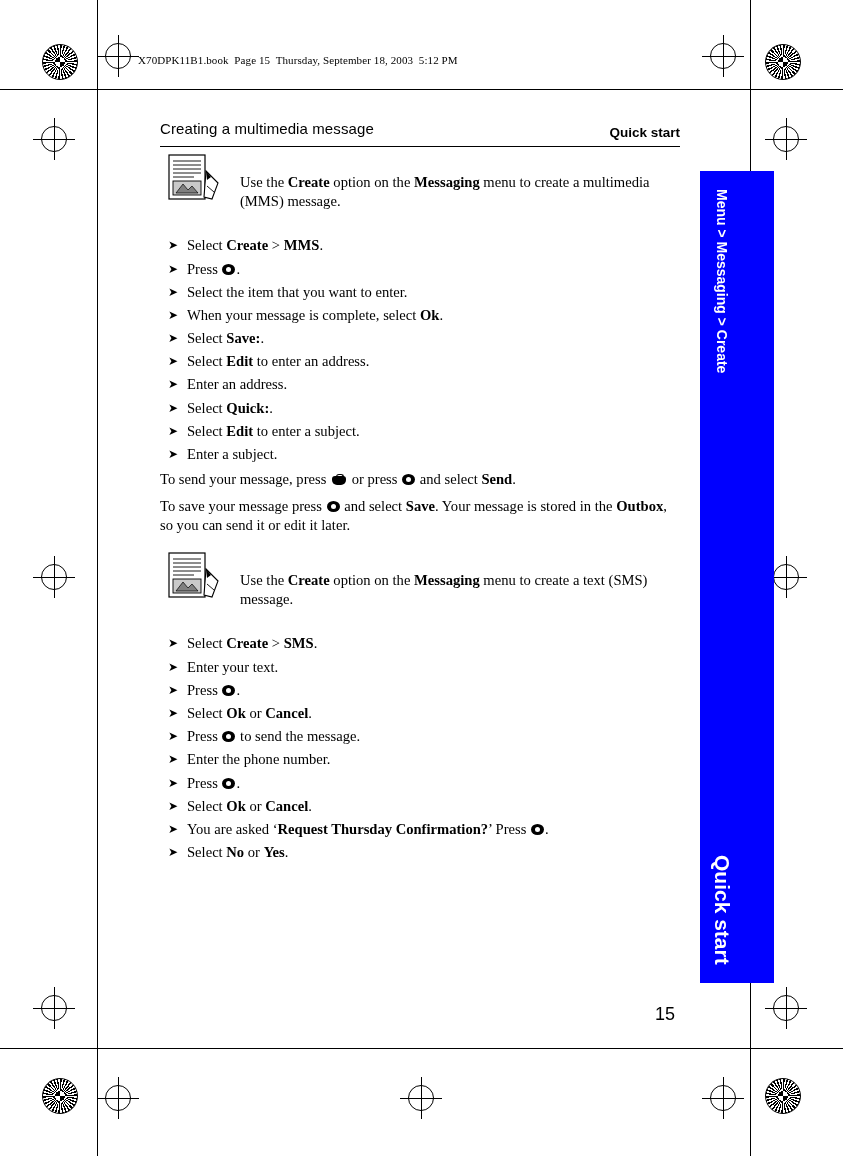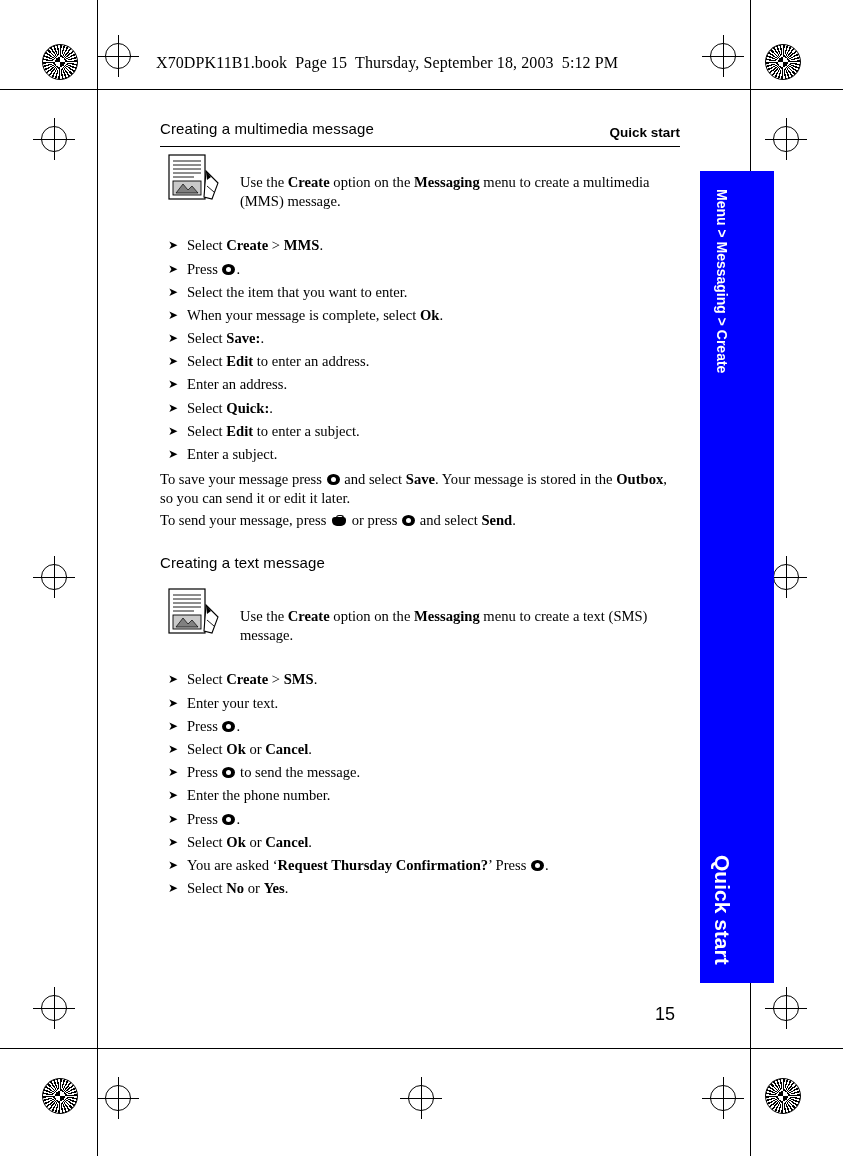--- a/index.html
+++ b/index.html
@@ -42,24 +42,24 @@
   }
 
   .cropline {
     position: absolute;
     background: #000;
   }
 
   
   .doc-header {
     position: absolute;
-    left: 156px;
+    left: 138px;
     top: 54px;
     font-family: "Liberation Serif", serif;
-    font-size: 16px;
+    font-size: 11px;
     letter-spacing: 0.1px;
     white-space: pre;
   }
 
   
   .page-body {
     position: absolute;
     left: 160px;
     top: 120px;
     width: 520px;
@@ -290,25 +290,24 @@
     <li><span class="arrow">➤</span>Select the item that you want to enter.</li>
     <li><span class="arrow">➤</span>When your message is complete, select <b>Ok</b>.</li>
     <li><span class="arrow">➤</span>Select <b>Save:</b>.</li>
     <li><span class="arrow">➤</span>Select <b>Edit</b> to enter an address.</li>
     <li><span class="arrow">➤</span>Enter an address.</li>
     <li><span class="arrow">➤</span>Select <b>Quick:</b>.</li>
     <li><span class="arrow">➤</span>Select <b>Edit</b> to enter a subject.</li>
     <li><span class="arrow">➤</span>Enter a subject.</li>
   </ul>
 
+  <p class="para" style="margin-top:3px;">To send your message, press <span class="key-send"></span> or press <span class="key-round"></span> and select <b>Send</b>.</p>
+
   <p class="para" style="margin-top:8px; width:508px; white-space:normal;">To save your message press <span class="key-round"></span> and select <b>Save</b>. Your message is stored in the <b>Outbox</b>, so you can send it or edit it later.</p>
 
-  <p class="para" style="margin-top:3px;">To send your message, press <span class="key-send"></span> or press <span class="key-round"></span> and select <b>Send</b>.</p>
-
-  <h2 class="sec-title" style="margin-top:24px;">Creating a text message</h2>
 
   <div class="intro-block">
     <div class="doc-icon">
       <svg width="56" height="48" viewBox="0 0 56 48" xmlns="http://www.w3.org/2000/svg">
         <rect x="3" y="2" width="36" height="44" fill="#ffffff" stroke="#000000" stroke-width="1.2"></rect>
         <g stroke="#000000" stroke-width="0.9">
           <line x1="7" y1="8" x2="35" y2="8"></line>
           <line x1="7" y1="12" x2="35" y2="12"></line>
           <line x1="7" y1="16" x2="35" y2="16"></line>
           <line x1="7" y1="20" x2="35" y2="20"></line>

